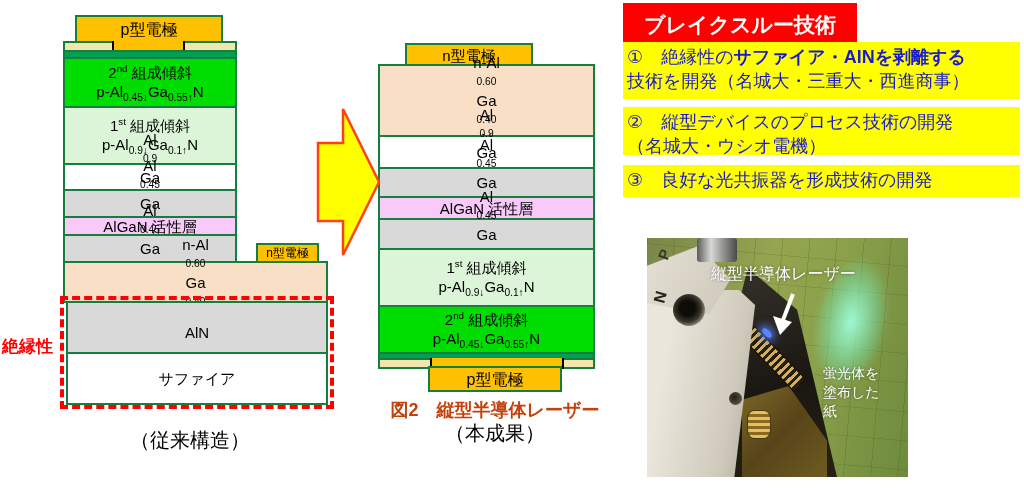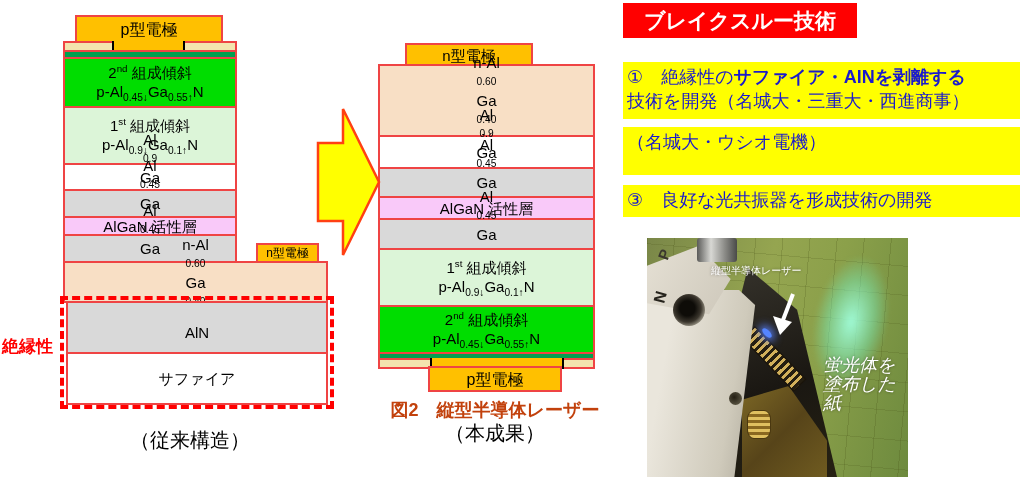--- a/index.html
+++ b/index.html
@@ -1,20 +1,20 @@
 <!DOCTYPE html>
 <html><head>
 <meta charset="utf-8">
 <style>
   html,body{margin:0;padding:0;background:#fff;}
   body{font-family:"Liberation Sans","DejaVu Sans",sans-serif;}
   .canvas{position:relative;width:1024px;height:492px;background:#fff;overflow:hidden;}
 
   
-  .layer{position:absolute;box-sizing:border-box;border:2px solid #ef4444;
+  .layer{position:absolute;box-sizing:border-box;border:2px solid #15803d;
          display:flex;flex-direction:column;align-items:center;justify-content:center;
          font-size:15px;color:#000;line-height:19px;text-align:center;}
   .layer sub{font-size:68%;}
   .layer sup{font-size:65%;}
 
   
   .f1-pelec{left:75px;top:15px;width:148px;height:28px;background:#FFC000;font-size:16px;}
   .f1-contact{left:63px;top:41px;width:174px;height:11px;background:#F3E5AE;}
   .f1-contact-plug{position:absolute;left:47px;top:-2px;width:73px;height:11px;background:#FFC000;
                    border-left:2px solid #000;border-right:2px solid #000;box-sizing:border-box;}
@@ -52,25 +52,25 @@
   .f2-grad2{left:378px;top:305px;width:217px;height:49px;background:#00DD00;}
   .f2-dgreen{left:378px;top:352px;width:217px;height:8px;background:#00A050;}
   .f2-contact{left:378px;top:358px;width:217px;height:11px;background:#F3E5AE;}
   .f2-contact-plug{position:absolute;left:50px;top:-2px;width:134px;height:11px;background:#FFC000;
                    border-left:2px solid #000;border-right:2px solid #000;box-sizing:border-box;}
   .f2-pelec{left:428px;top:366px;width:134px;height:26px;background:#FFC000;font-size:16px;z-index:4;}
   .f2-title{left:365px;top:398px;width:260px;color:#c2410c;}
   .f2-sub{left:365px;top:420px;width:260px;}
 
   
-  .banner{position:absolute;left:623px;top:3px;width:234px;height:35px;background:#FF0000;
+  .banner{position:absolute;left:623px;top:3px;width:234px;height:43px;background:#FF0000;
           color:#fff;font-weight:bold;font-size:21px;display:flex;align-items:center;
           justify-content:center;}
   .bt-item{position:absolute;left:623px;width:397px;background:#FFFF00;color:#1A1ACD;
-           font-size:18px;line-height:24px;padding:3px 4px 0 4px;box-sizing:border-box;margin-top:20px;}
+           font-size:18px;line-height:24px;padding:3px 4px 0 4px;box-sizing:border-box;}
   .bt-item b{font-weight:bold;}
   .bt1{top:42px;height:57px;}
   .bt2{top:107px;height:48px;}
   .bt3{top:165px;height:32px;}
 
   
   .photo{position:absolute;left:647px;top:238px;width:261px;height:239px;overflow:hidden;
          background:linear-gradient(105deg,#7a8748 0%,#95a550 40%,#8ba04a 62%,#6d8a3e 100%);}
   .paper-grid{position:absolute;left:0;top:0;right:0;bottom:0;
      background-image:repeating-linear-gradient(95deg,rgba(70,80,20,.22) 0 1px,transparent 1px 27px),
@@ -103,24 +103,24 @@
      background:linear-gradient(90deg,#5a5a58,#d8d8d4 35%,#8a8a86 70%,#4a4a48);}
   .hole1{position:absolute;left:26px;top:56px;width:32px;height:32px;border-radius:50%;
      background:radial-gradient(circle at 45% 45%,#0e0c08 30%,#3a352c 55%,#8f8a7c 72%,#c5c0b2 85%);}
   .hole2{position:absolute;left:82px;top:154px;width:13px;height:13px;border-radius:50%;
      background:radial-gradient(circle at 40% 40%,#241f14,#55503f 70%,#938c76);}
   .letter-p{position:absolute;left:12px;top:8px;transform:rotate(-70deg);color:#3a372e;
      font-weight:bold;font-size:15px;}
   .letter-n{position:absolute;left:8px;top:50px;transform:rotate(-75deg);color:#26231c;
      font-weight:bold;font-size:16px;}
   .photo-arrow{position:absolute;left:118px;top:52px;}
-  .photo-label1{position:absolute;left:64px;top:26px;color:#fff;font-size:10px;
+  .photo-label1{position:absolute;left:64px;top:26px;color:#fff;font-size:16px;
      text-shadow:0 0 3px rgba(0,0,0,.45);white-space:nowrap;}
-  .photo-label2{position:absolute;left:176px;top:118px;color:#fff;font-size:18px;line-height:19px;
-     text-shadow:0 0 3px rgba(0,0,0,.45);white-space:pre-line;font-style:italic;}
+  .photo-label2{position:absolute;left:176px;top:126px;color:#fff;font-size:14px;line-height:19px;
+     text-shadow:0 0 3px rgba(0,0,0,.45);white-space:pre-line;}
 
   
   .caption{position:absolute;left:80px;top:456px;width:530px;text-align:center;
            font-size:17px;color:#000;}
 </style>
 </head>
 <body>
 
 <div class="canvas">
 
@@ -174,20 +174,21 @@
   <div class="layer f2-pelec">p型電極</div>
   <div class="fig-title f2-title">図2　縦型半導体レーザー</div>
   <div class="fig-sub f2-sub">（本成果）</div>
 
   <div class="banner">ブレイクスルー技術</div>
   <div class="bt-item bt1">
     <div>①　絶縁性の<b>サファイア・AlNを剥離する</b></div>
     <div>技術を開発（名城大・三重大・西進商事）</div>
   </div>
   <div class="bt-item bt2">
+    <div>②　縦型デバイスのプロセス技術の開発</div>
     <div>（名城大・ウシオ電機）</div>
   </div>
   <div class="bt-item bt3">
     <div>③　良好な光共振器を形成技術の開発</div>
   </div>
 
   <div class="photo">
     <div class="paper-grid"></div>
     <div class="glow-main"></div>
     <div class="glow-bottom"></div>

